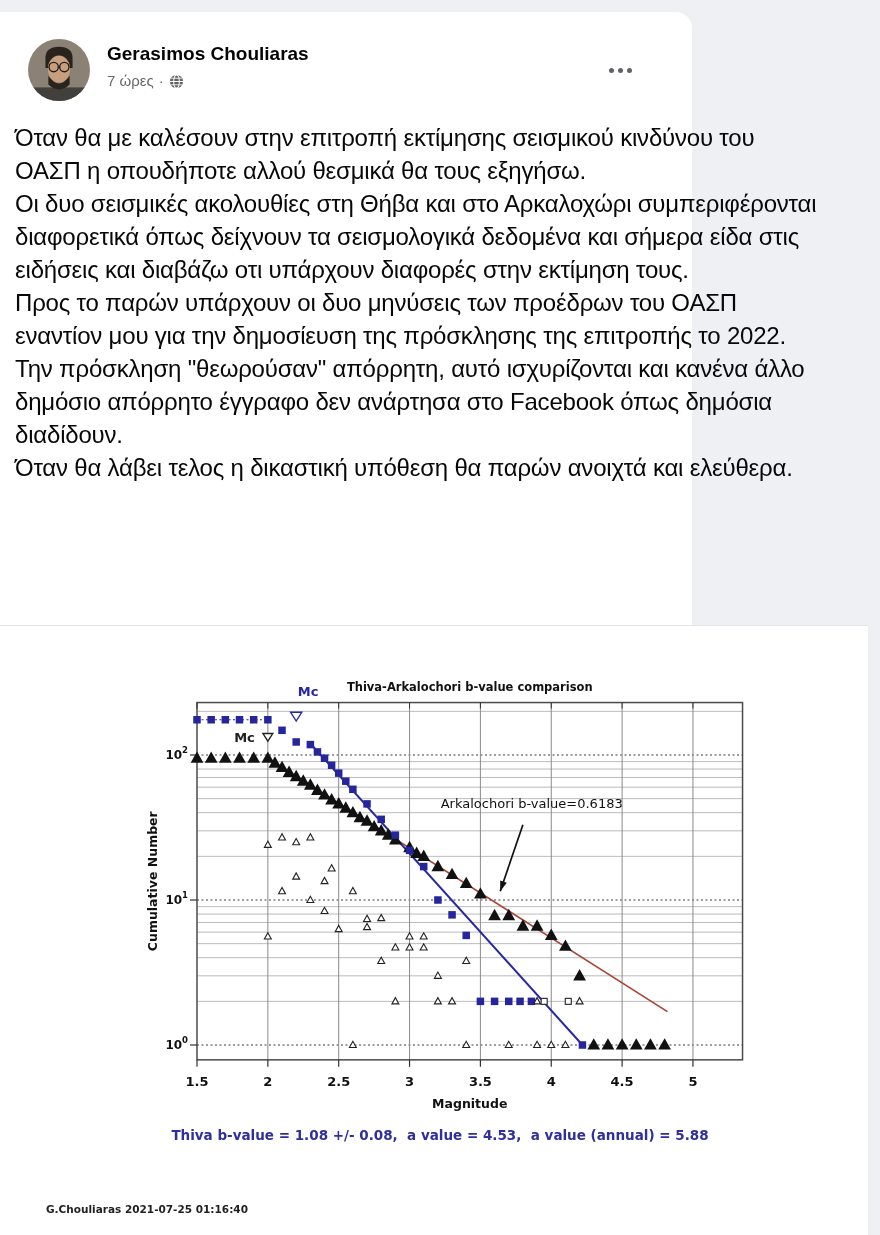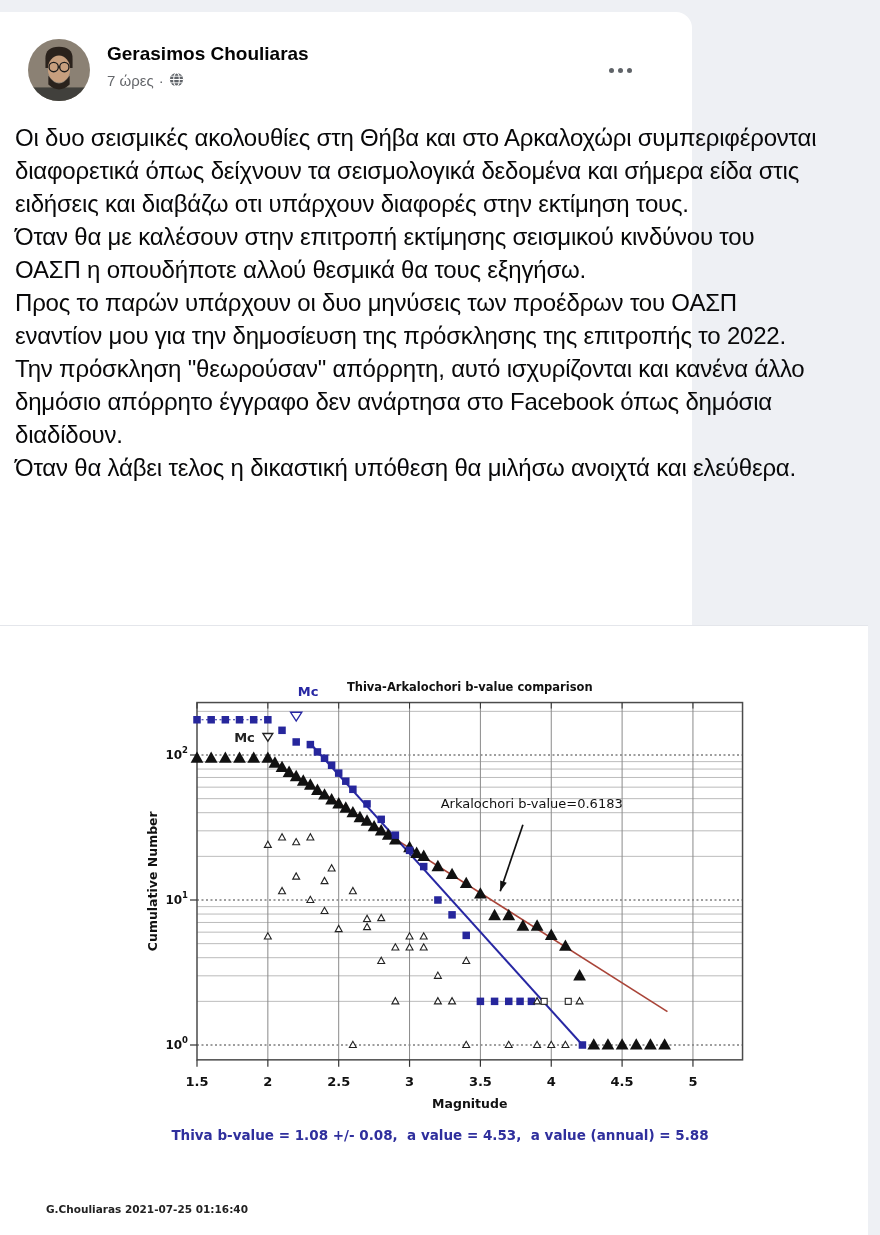--- a/index.html
+++ b/index.html
@@ -3,21 +3,21 @@
 <meta charset="utf-8">
 <style>
   html,body{margin:0;padding:0;width:880px;height:1235px;overflow:hidden;
     background:#eef0f4;font-family:"Liberation Sans",sans-serif;}
   .card{position:absolute;left:0;top:12px;width:692px;height:1229px;background:#fff;
     border-radius:0 16px 0 0;border-bottom:1px solid #dfe1e5;}
   .avatar{position:absolute;left:28px;top:27px;width:62px;height:62px;border-radius:50%;
     overflow:hidden;cursor:pointer;}
   .author{position:absolute;left:107px;top:31px;font-size:19px;font-weight:bold;color:#050505;cursor:pointer;}
   .meta{position:absolute;left:107px;top:60px;font-size:15px;color:#65676b;
-    display:flex;align-items:flex-start;gap:5px;}
+    display:flex;align-items:flex-end;gap:5px;}
   .menu{position:absolute;right:54px;top:50px;display:flex;gap:4px;padding:6px;cursor:pointer;}
   .menu i{width:5px;height:5px;border-radius:50%;background:#5f6368;display:block;}
   .post-text{position:absolute;left:15px;top:109px;width:802px;font-size:24px;
     line-height:33px;color:#080809;letter-spacing:-0.2px;}
   .attachment{position:absolute;left:0;top:613px;width:868px;height:615px;background:#fff;
     border-top:1px solid #e4e6eb;cursor:pointer;}
   svg text{font-family:"DejaVu Sans","Liberation Sans",sans-serif;}
 </style>
 </head>
 <body>
@@ -55,25 +55,25 @@
 
   <div class="menu">
     <span style="display:flex;gap:4px">
       <i></i>
         <i></i>
         <i></i>
     </span>
   </div>
 
   <div class="post-text">
+      <div>Όταν θα με καλέσουν στην επιτροπή εκτίμησης σεισμικού κινδύνου του ΟΑΣΠ η οπουδήποτε αλλού θεσμικά θα τους εξηγήσω.</div>
       <div>Οι δυο σεισμικές ακολουθίες στη Θήβα και στο Αρκαλοχώρι συμπεριφέρονται διαφορετικά όπως δείχνουν τα σεισμολογικά δεδομένα και σήμερα είδα στις ειδήσεις και διαβάζω οτι υπάρχουν διαφορές στην εκτίμηση τους.</div>
-      <div>Όταν θα με καλέσουν στην επιτροπή εκτίμησης σεισμικού κινδύνου του ΟΑΣΠ η οπουδήποτε αλλού θεσμικά θα τους εξηγήσω.</div>
       <div>Προς το παρών υπάρχουν οι δυο μηνύσεις των προέδρων του ΟΑΣΠ εναντίον μου για την δημοσίευση της πρόσκλησης της επιτροπής το 2022.</div>
       <div>Την πρόσκληση "θεωρούσαν" απόρρητη, αυτό ισχυρίζονται και κανένα άλλο δημόσιο απόρρητο έγγραφο δεν ανάρτησα στο Facebook όπως δημόσια διαδίδουν.</div>
-      <div>Όταν θα λάβει τελος η δικαστική υπόθεση θα μιλήσω ανοιχτά και ελεύθερα.</div>
+      <div>Όταν θα λάβει τελος η δικαστική υπόθεση θα παρών ανοιχτά και ελεύθερα.</div>
     </div>
 
   <div class="attachment">
     <svg id="chart-svg" width="868" height="615" viewBox="0 0 868 615">
         <g>
           <line x1="197" y1="375.35065062872275" x2="742.545" y2="375.35065062872275" stroke="#9d9d9d" stroke-width="0.7"></line>
           <line x1="197" y1="349.81741806564895" x2="742.545" y2="349.81741806564895" stroke="#9d9d9d" stroke-width="0.7"></line>
           <line x1="197" y1="331.70130125744544" x2="742.545" y2="331.70130125744544" stroke="#9d9d9d" stroke-width="0.7"></line>
           <line x1="197" y1="317.64934937127725" x2="742.545" y2="317.64934937127725" stroke="#9d9d9d" stroke-width="0.7"></line>
           <line x1="197" y1="306.16806869437164" x2="742.545" y2="306.16806869437164" stroke="#9d9d9d" stroke-width="0.7"></line>

